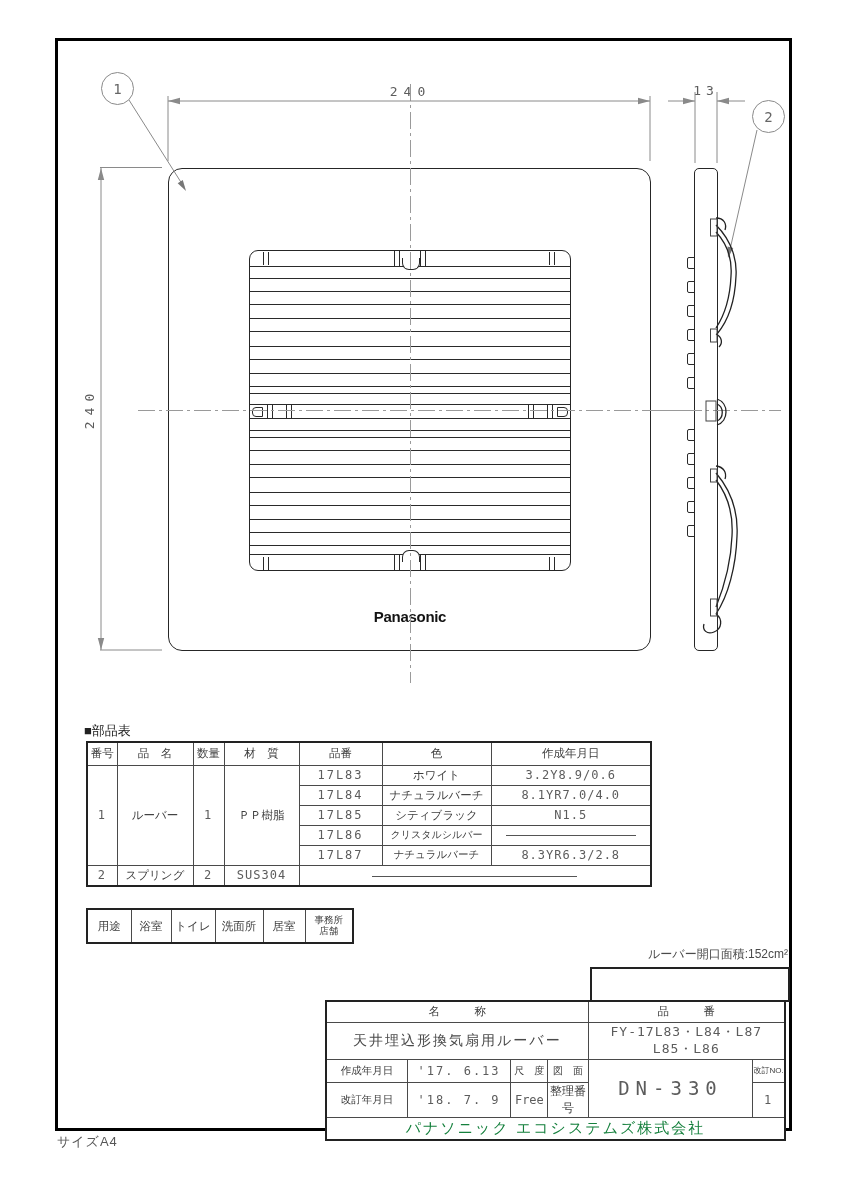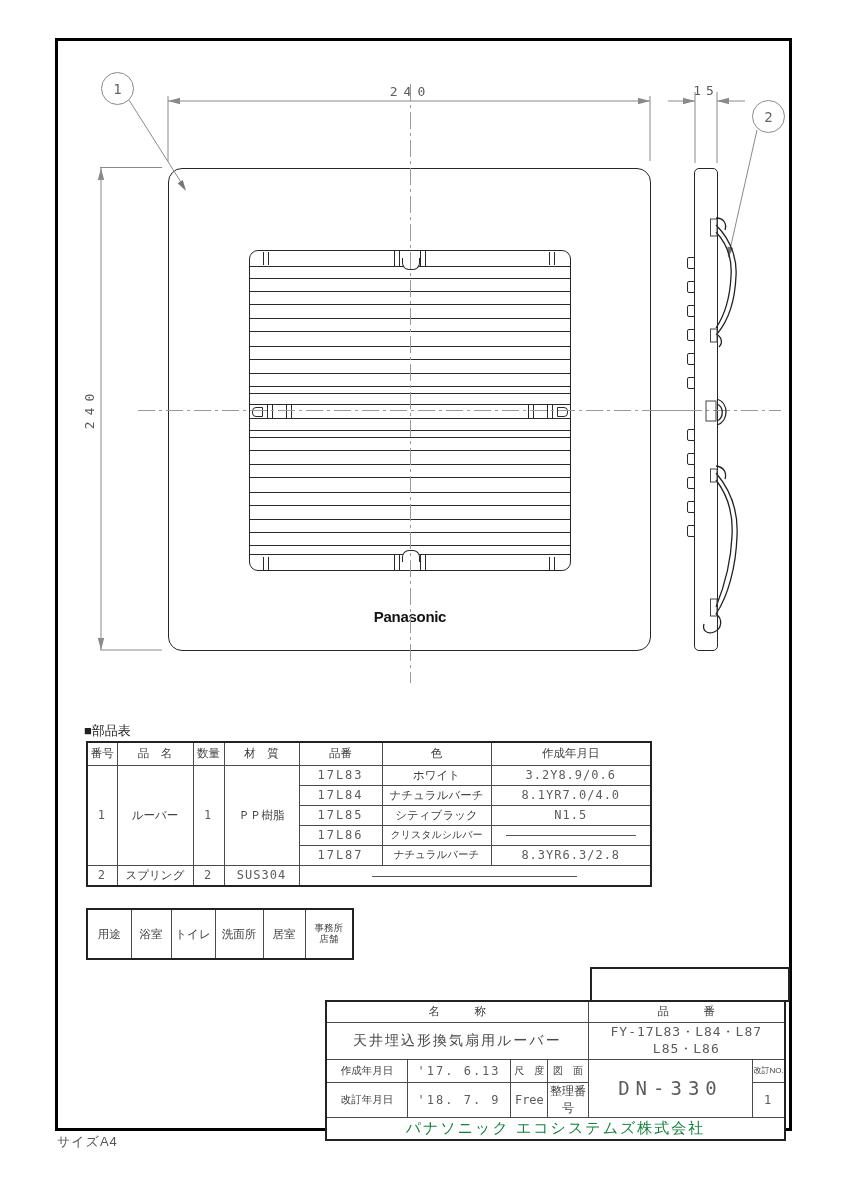--- a/index.html
+++ b/index.html
@@ -149,21 +149,21 @@
       <div class="side-tab" style="top: 429px;"></div>
       <div class="side-tab" style="top: 453px;"></div>
       <div class="side-tab" style="top: 477px;"></div>
       <div class="side-tab" style="top: 501px;"></div>
       <div class="side-tab" style="top: 525px;"></div>
     </div>
   <div class="side-rect"></div>
 
   <div class="dim dim-top cad">240</div>
   <div class="dim dim-left cad">240</div>
-  <div class="dim dim-13 cad">15</div>
+  <div class="dim dim-13 cad">13</div>
   <div class="balloon cad" style="left:101px;top:72px">1</div>
   <div class="balloon cad" style="left:752px;top:100px">2</div>
 
   <div class="parts-label">■部品表</div>
   <table class="btable" style="left:86px;top:741px;width:512px">
     <colgroup>
       <col style="width:30px">
         <col style="width:76px">
         <col style="width:31px">
         <col style="width:75px">
@@ -223,34 +223,35 @@
   <table class="btable" style="left:86px;top:908px;width:266px">
     <colgroup>
       <col style="width:44px">
         <col style="width:40px">
         <col style="width:44px">
       <col style="width:48px">
         <col style="width:42px">
         <col style="width:48px">
     </colgroup>
     <tbody>
-        <tr style="height:50px">
+        <tr style="height:34px">
       <td class="jp-s">用途</td>
       <td class="jp-s">浴室</td>
       <td class="jp-s">トイレ</td>
       <td class="jp-s">洗面所</td>
       <td class="jp-s">居室</td>
       <td style="font-size:9.5px;color:#3d3d3d;line-height:1.15">
         <div>事務所</div>
         <div>店舗</div>
       </td>
     </tr>
   </tbody>
     </table>
 
+  <div class="note">ルーバー開口面積:152cm²</div>
   <div class="prebox"></div>
 
   <table class="btable" style="left:325px;top:1000px;width:461px">
     <colgroup>
       <col style="width:81px">
         <col style="width:103px">
         <col style="width:37px">
       <col style="width:40px">
         <col style="width:164px">
         <col style="width:32px">

